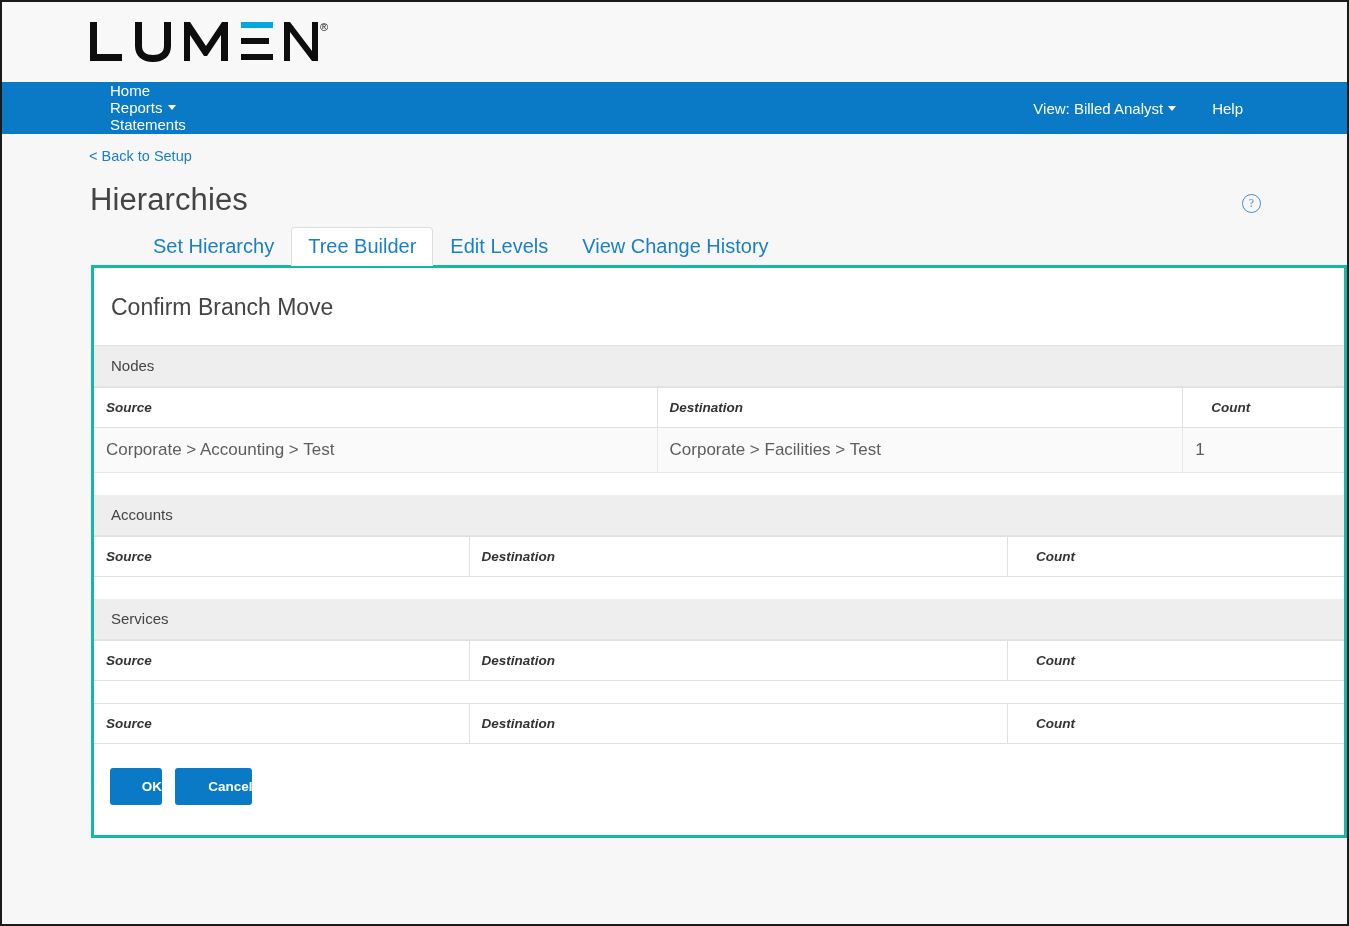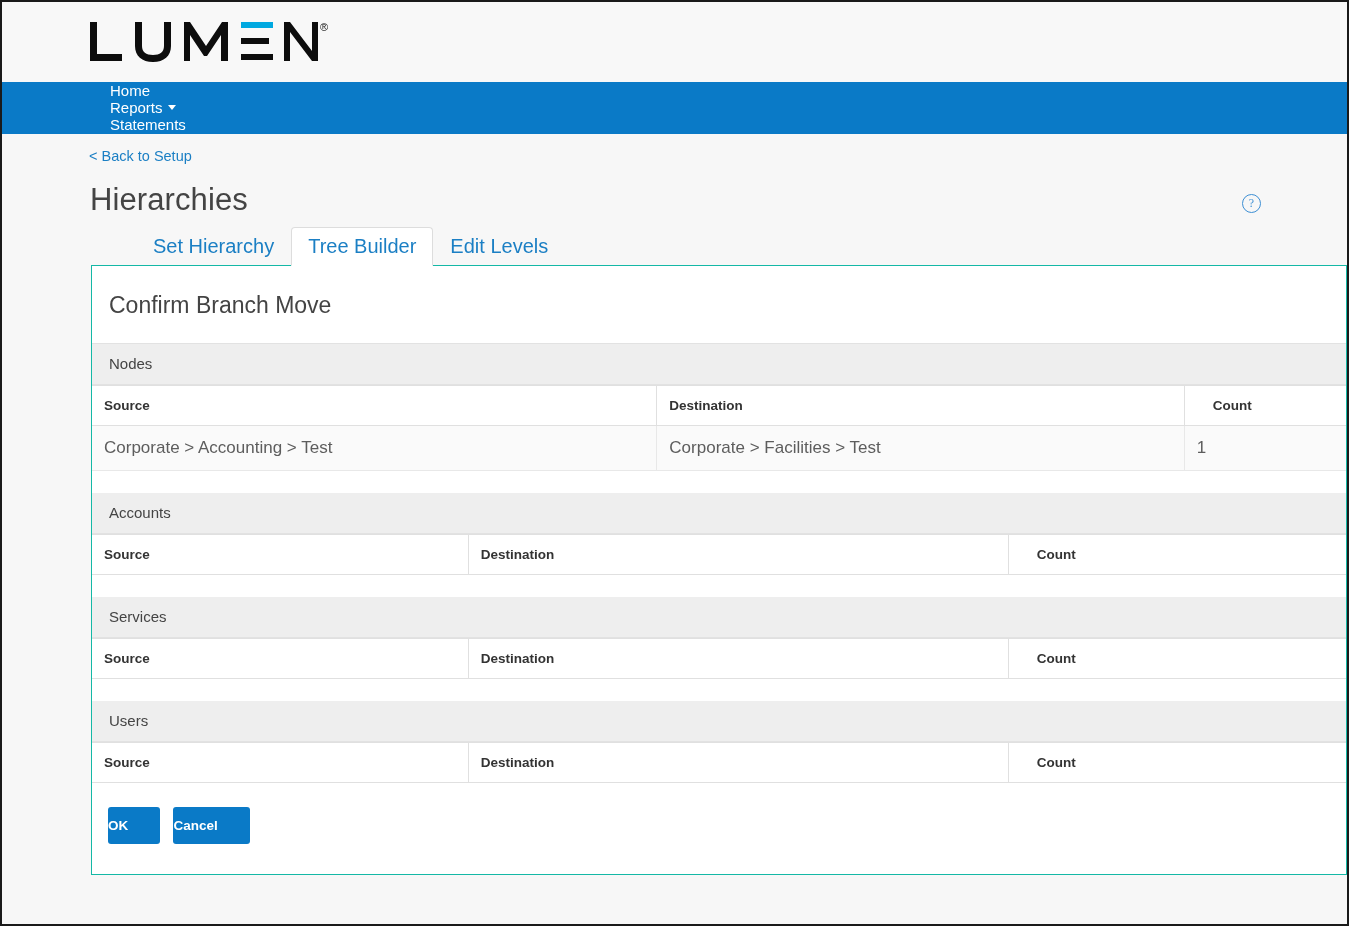--- a/index.html
+++ b/index.html
@@ -169,21 +169,21 @@
     margin-bottom: -1px;
     z-index: 3;
   }
 
   
   .panel {
     position: absolute;
     left: 89px; top: 131px;
     width: 1256px;
     background: #ffffff;
-    border: 1px solid #14b8a6;
+    border: 3px solid #14b8a6;
     padding-bottom: 0;
   }
   .panel-head {
     padding: 26px 0 24px 17px;
     border-bottom: 1px solid #e2e2e2;
   }
   .panel-head h2 {
     margin: 0;
     font-size: 23px;
     font-weight: normal;
@@ -209,20 +209,21 @@
   }
   table.grid th {
     text-align: left;
     font-weight: bold;
     color: #333333;
     padding: 12px 0 12px 12px;
     border: 1px solid #e0e0e0;
     border-left: none;
     background: #ffffff;
     font-size: 13.5px;
+    font-style: italic;
   }
   table.grid th:last-child { border-right: none; padding-left: 28px; }
   table.grid td {
     padding: 12px 0 12px 12px;
     color: #5d5d5d;
     border: 1px solid #e8e8e8;
     border-left: none;
     background: #fafafa;
     font-size: 17px;
   }
@@ -246,21 +247,21 @@
     display: inline-block;
     background: #0a7ac7;
     color: #ffffff;
     border: none;
     border-radius: 3px;
     font-size: 13.5px;
     font-weight: bold;
     font-family: "Liberation Sans", sans-serif;
     padding: 11px 0;
     width: 52px;
-    text-align: left;
+    text-align: right;
     cursor: pointer;
     margin-right: 9px;
   }
   .btn.wide { width: 77px; }
 </style>
 </head>
 <body>
 
 <div class="page-frame">
 
@@ -296,39 +297,51 @@
       <a class="nav-item">
         <span>Statements</span>
       </a>
       <a class="nav-item">
         <span>Orders</span>
       </a>
       <a class="nav-item active">
         <span>Setup</span>
       </a>
     </div>
+    <div class="nav-right">
+      <a class="nav-item">
+        <span>View: Billed Analyst</span>
+        <span class="caret-down"></span>
+      </a>
+      <a class="nav-item">
+        <span>Help</span>
+      </a>
+    </div>
   </div>
 
   <div class="content">
 
     <a class="back-link">&lt; Back to Setup</a>
 
     <h1 class="page-title">Hierarchies</h1>
 
     <div class="help-circle">?</div>
 
     <div class="tabstrip">
       <div class="tab">
         <span>Set Hierarchy</span>
       </div>
       <div class="tab active">
         <span>Tree Builder</span>
       </div>
       <div class="tab">
         <span>Edit Levels</span>
+      </div>
+      <div class="tab">
+        <span>View Change History</span>
       </div>
     </div>
 
     <div class="panel">
 
       <div class="panel-head">
         <h2>Confirm Branch Move</h2>
       </div>
 
       <div class="section">
@@ -394,21 +407,20 @@
               <th>Count</th>
             </tr>
           </thead>
           <tbody></tbody>
         </table>
       </div>
 
       <div class="gap-row"></div>
 
       <div class="section">
-        <div class="section-header">Users</div>
         <table class="grid">
           <colgroup class="cols-std">
               <col class="c1">
               <col class="c2">
               <col class="c3">
             </colgroup>
           <thead>
             <tr>
               <th>Source</th>
               <th>Destination</th>

